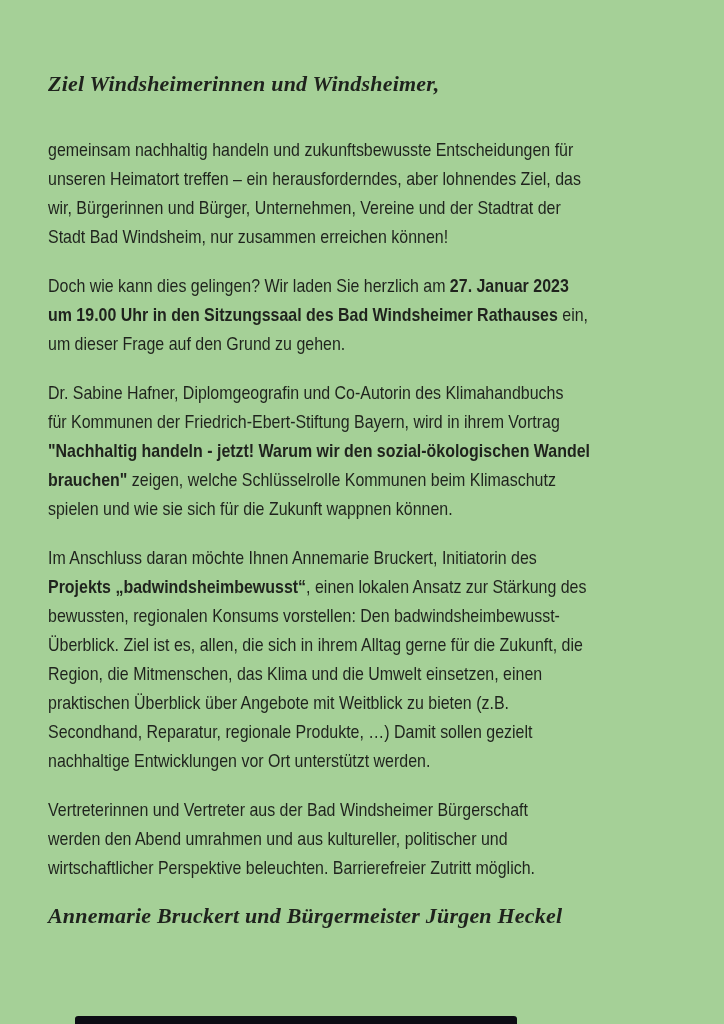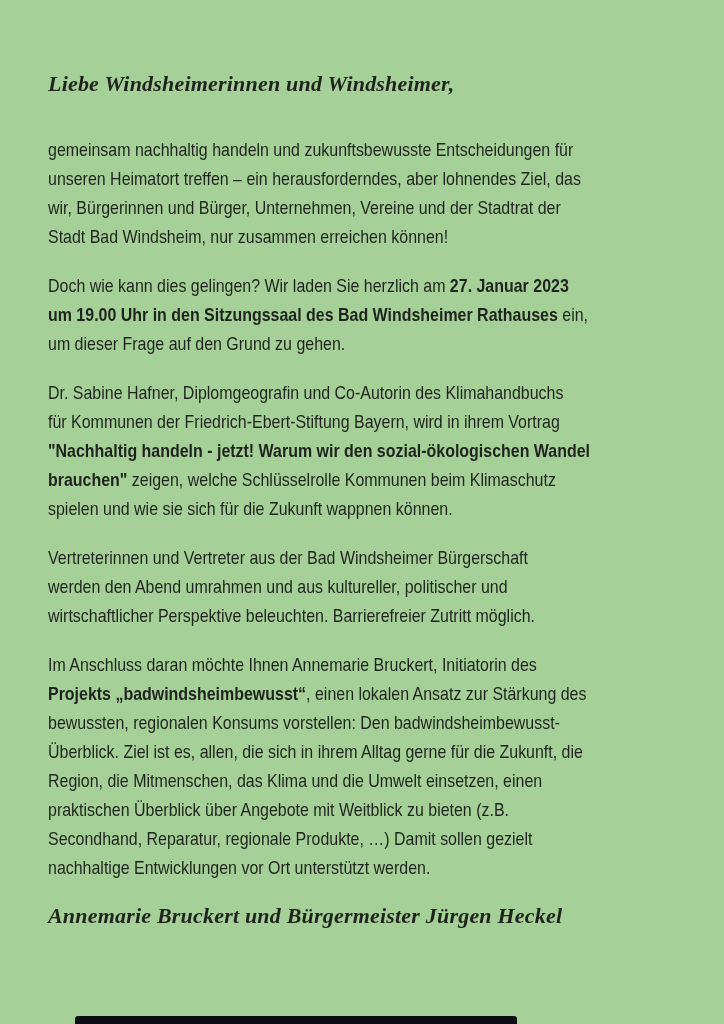--- a/index.html
+++ b/index.html
@@ -53,21 +53,21 @@
     width: 442px;
     height: 8px;
     background: #0c0c13;
     border-radius: 3px 3px 0 0;
   }
 </style>
 </head>
 <body>
 
 <div class="page">
-  <div class="salutation">Liebe Windsheimerinnen und Windsheimer,</div>
+  <div class="salutation">Ziel Windsheimerinnen und Windsheimer,</div>
 
   <div>
       <div class="para">
         <div class="line"><span>gemeinsam nachhaltig handeln und zukunftsbewusste Entscheidungen für</span></div>
         <div class="line"><span>unseren Heimatort treffen – ein herausforderndes, aber lohnendes Ziel, das</span></div>
         <div class="line"><span>wir, Bürgerinnen und Bürger, Unternehmen, Vereine und der Stadtrat der</span></div>
         <div class="line"><span>Stadt Bad Windsheim, nur zusammen erreichen können!</span></div>
       </div>
       <div class="para">
         <div class="line"><span>Doch wie kann dies gelingen? Wir laden Sie herzlich am </span><span class="bold">27. Januar 2023</span></div>
@@ -75,32 +75,32 @@
         <div class="line"><span>um dieser Frage auf den Grund zu gehen.</span></div>
       </div>
       <div class="para">
         <div class="line"><span>Dr. Sabine Hafner, Diplomgeografin und Co-Autorin des Klimahandbuchs</span></div>
         <div class="line"><span>für Kommunen der Friedrich-Ebert-Stiftung Bayern, wird in ihrem Vortrag</span></div>
         <div class="line"><span class="bold">"Nachhaltig handeln - jetzt! Warum wir den sozial-ökologischen Wandel</span></div>
         <div class="line"><span class="bold">brauchen"</span><span> zeigen, welche Schlüsselrolle Kommunen beim Klimaschutz</span></div>
         <div class="line"><span>spielen und wie sie sich für die Zukunft wappnen können.</span></div>
       </div>
       <div class="para">
-        <div class="line"><span>Vertreterinnen und Vertreter aus der Bad Windsheimer Bürgerschaft</span></div>
-        <div class="line"><span>werden den Abend umrahmen und aus kultureller, politischer und</span></div>
-        <div class="line"><span>wirtschaftlicher Perspektive beleuchten. Barrierefreier Zutritt möglich.</span></div>
-      </div>
-      <div class="para">
         <div class="line"><span>Im Anschluss daran möchte Ihnen Annemarie Bruckert, Initiatorin des</span></div>
         <div class="line"><span class="bold">Projekts „badwindsheimbewusst“</span><span>, einen lokalen Ansatz zur Stärkung des</span></div>
         <div class="line"><span>bewussten, regionalen Konsums vorstellen: Den badwindsheimbewusst-</span></div>
         <div class="line"><span>Überblick. Ziel ist es, allen, die sich in ihrem Alltag gerne für die Zukunft, die</span></div>
         <div class="line"><span>Region, die Mitmenschen, das Klima und die Umwelt einsetzen, einen</span></div>
         <div class="line"><span>praktischen Überblick über Angebote mit Weitblick zu bieten (z.B.</span></div>
         <div class="line"><span>Secondhand, Reparatur, regionale Produkte, …) Damit sollen gezielt</span></div>
         <div class="line"><span>nachhaltige Entwicklungen vor Ort unterstützt werden.</span></div>
       </div>
+      <div class="para">
+        <div class="line"><span>Vertreterinnen und Vertreter aus der Bad Windsheimer Bürgerschaft</span></div>
+        <div class="line"><span>werden den Abend umrahmen und aus kultureller, politischer und</span></div>
+        <div class="line"><span>wirtschaftlicher Perspektive beleuchten. Barrierefreier Zutritt möglich.</span></div>
+      </div>
     </div>
 
   <div class="signature">Annemarie Bruckert und Bürgermeister Jürgen Heckel</div>
 </div>
 
 <div class="bottom-bar"></div>
 
 </body></html>

